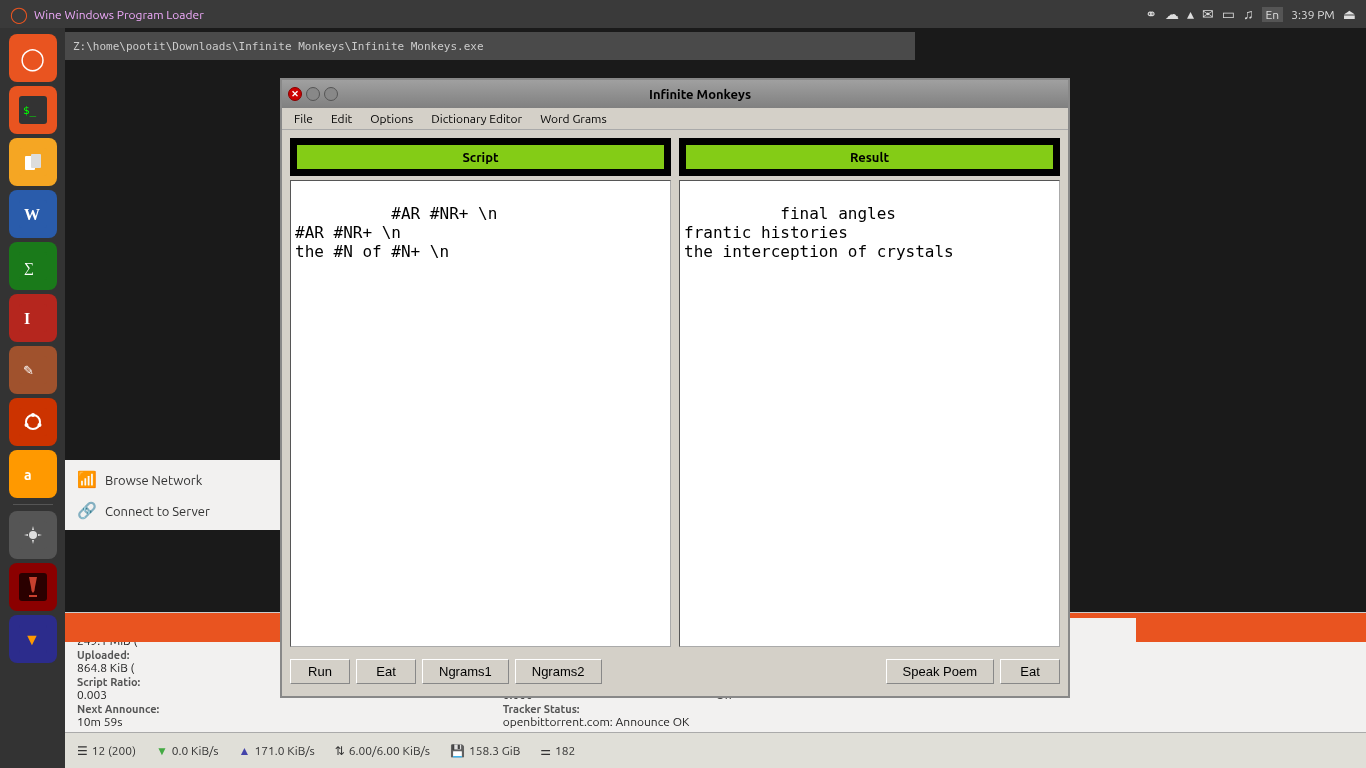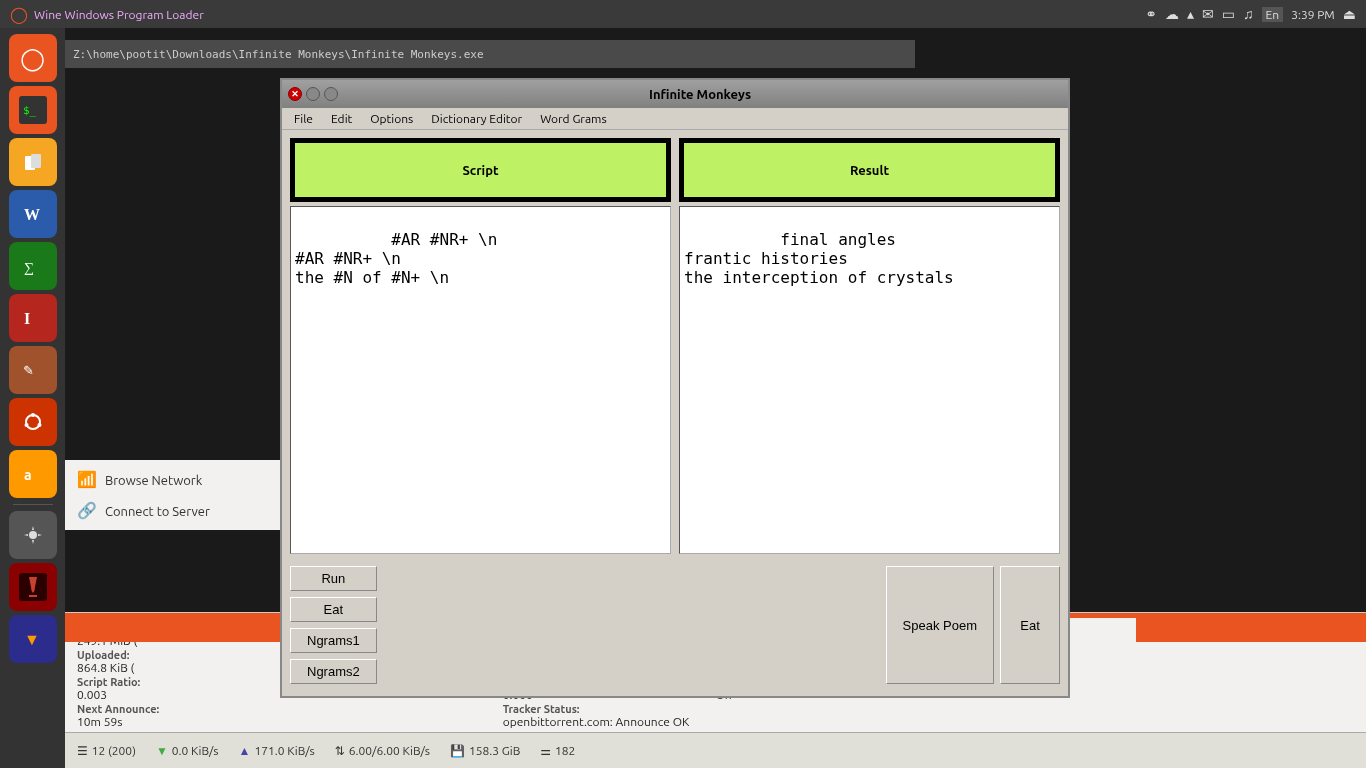--- a/index.html
+++ b/index.html
@@ -39,21 +39,21 @@
     .sidebar-item-icon { font-size: 16px; }
 
     
     #wine-bg {
       position: absolute; top: 28px; left: 65px; right: 0; height: 600px;
       background: #1a1a1a; z-index: 1;
     }
 
     
     #wine-titlebar {
-      position: absolute; top: 40px; left: 65px; width: 850px; height: 28px;
+      position: absolute; top: 32px; left: 65px; width: 850px; height: 28px;
       background: #4a4a4a; display: flex; align-items: center;
       padding: 0 8px; color: #ccc; font-size: 12px; z-index: 6;
     }
 
     
     #im-window {
       position: absolute; top: 78px; left: 280px; width: 790px; height: 620px;
       background: #d4d0c8; border: 2px solid #888; z-index: 20;
       display: flex; flex-direction: column;
     }
@@ -86,33 +86,33 @@
     }
 
     #im-content {
       flex: 1; display: flex; flex-direction: column; padding: 8px; gap: 8px;
     }
     #im-panels {
       display: flex; gap: 8px; flex: 1;
     }
     .im-panel { flex: 1; display: flex; flex-direction: column; gap: 4px; }
     .im-panel-header {
-      background: #bef264; border: 5px solid #000000; padding: 20px 8px;
+      background: #84cc16; border: 7px solid #000000; padding: 5px 8px;
       text-align: center; font-size: 13px; font-weight: bold;
     }
     .im-textarea {
       flex: 1; background: white; border: 1px inset #aaa;
       padding: 4px; font-size: 16px; font-family: monospace;
       overflow-y: auto; white-space: pre-wrap;
     }
 
     #im-buttons {
       display: flex; gap: 8px; padding: 4px 0; justify-content: space-between;
     }
-    .im-left-buttons { display: flex; gap: 6px; flex-direction: column; }
+    .im-left-buttons { display: flex; gap: 6px; }
     .im-right-buttons { display: flex; gap: 6px; justify-content: flex-end; }
     .im-action-btn {
       padding: 4px 16px; background: #d4d0c8;
       border: 1px solid; border-color: #fff #888 #888 #fff;
       font-size: 13px; cursor: pointer; min-width: 60px;
     }
 
     
     #torrent-bar {
       position: absolute; bottom: 36px; left: 65px; right: 0; height: 120px;

